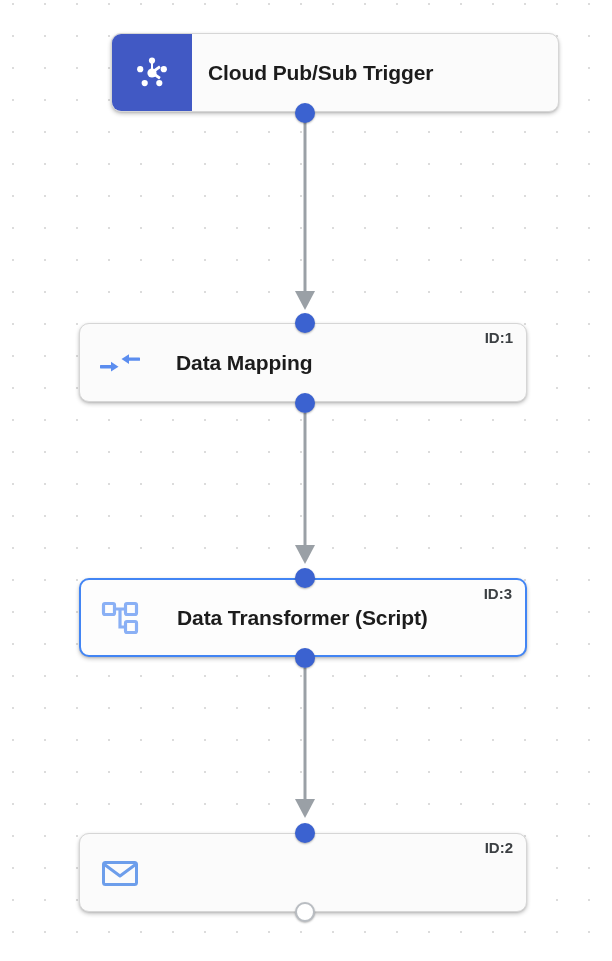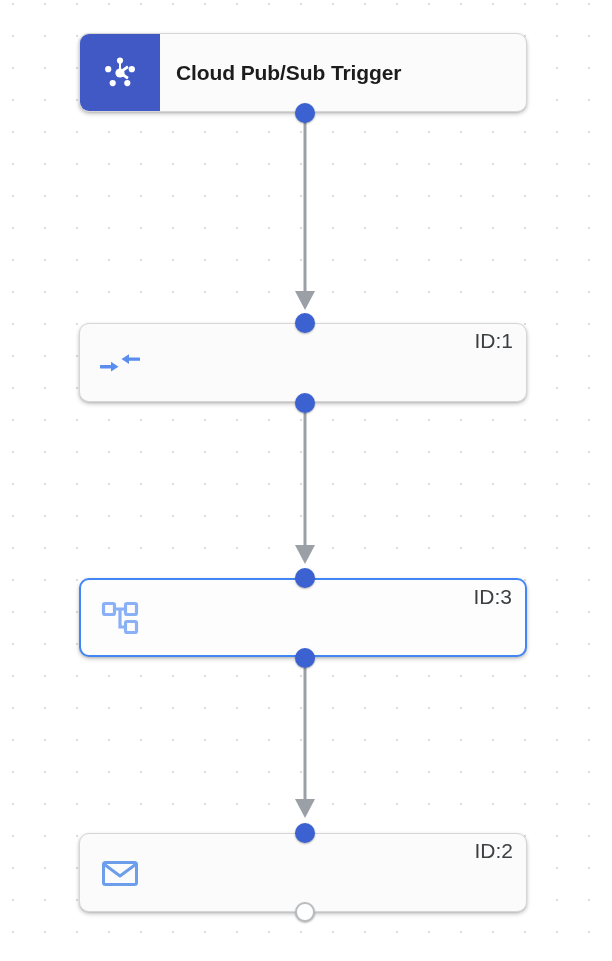--- a/index.html
+++ b/index.html
@@ -85,22 +85,22 @@
     color: #1c1c1c;
     letter-spacing: -0.1px;
     white-space: nowrap;
   }
 
   
   .node-id {
     position: absolute;
     top: 5px;
     right: 13px;
-    font-size: 21px;
-    font-weight: normal;
+    font-size: 15px;
+    font-weight: bold;
     color: #3c4043;
     letter-spacing: 0px;
     text-align: right;
   }
 
   
   .port {
     position: absolute;
     width: 20px;
     height: 20px;
@@ -129,21 +129,21 @@
     <line x1="305" y1="113" x2="305" y2="298" stroke="#9aa0a6" stroke-width="3"></line>
     <polygon points="295,291 315,291 305,310" fill="#9aa0a6"></polygon>
 
     <line x1="305" y1="413" x2="305" y2="552" stroke="#9aa0a6" stroke-width="3"></line>
     <polygon points="295,545 315,545 305,564" fill="#9aa0a6"></polygon>
 
     <line x1="305" y1="668" x2="305" y2="806" stroke="#9aa0a6" stroke-width="3"></line>
     <polygon points="295,799 315,799 305,818" fill="#9aa0a6"></polygon>
   </svg>
 
-  <div class="node trigger" style="top:33px;">
+  <div class="node trigger" style="top:33px;margin-left:32px;">
     <div class="icon-tile filled">
       <svg width="40" height="40" viewBox="0 0 40 40">
         <g fill="#ffffff">
           <circle cx="20" cy="20" r="4.6"></circle>
           <circle cx="20" cy="7.6" r="3.1"></circle>
           <circle cx="31.8" cy="16.2" r="3.1"></circle>
           <circle cx="27.3" cy="30.1" r="3.1"></circle>
           <circle cx="12.7" cy="30.1" r="3.1"></circle>
           <circle cx="8.2" cy="16.2" r="3.1"></circle>
           <rect x="19" y="8" width="2" height="9"></rect>
@@ -164,37 +164,39 @@
         <g fill="#5b8def">
 
           <rect x="2" y="19" width="12" height="3.4" rx="0.6"></rect>
           <polygon points="13,15.8 20.5,20.7 13,25.6"></polygon>
 
           <rect x="30" y="11.4" width="12" height="3.4" rx="0.6"></rect>
           <polygon points="31,8.2 23.5,13.1 31,18"></polygon>
         </g>
       </svg>
     </div>
+    <div class="node-label">Data Mapping</div>
     <div class="node-id">ID:1</div>
   </div>
   <div class="port filled" style="top:313px;"></div>
   <div class="port filled" style="top:393px;"></div>
 
   <div class="node selected" style="top:578px;">
     <div class="icon-tile">
       <svg width="44" height="40" viewBox="0 0 44 40">
         <g fill="none" stroke="#8ab0f5" stroke-width="3.2">
           <rect x="4.5" y="5.5" width="11" height="11" rx="1.5"></rect>
           <rect x="26.5" y="5.5" width="11" height="11" rx="1.5"></rect>
           <rect x="26.5" y="23.5" width="11" height="11" rx="1.5"></rect>
           <path d="M15.5 11 H26.5"></path>
           <path d="M21 11 V29 H26.5"></path>
         </g>
       </svg>
     </div>
+    <div class="node-label">Data Transformer (Script)</div>
     <div class="node-id">ID:3</div>
   </div>
   <div class="port filled" style="top:568px;"></div>
   <div class="port filled" style="top:648px;"></div>
 
   <div class="node" style="top:833px;">
     <div class="icon-tile">
       <svg width="42" height="34" viewBox="0 0 42 34">
         <g fill="none" stroke="#6d9eeb" stroke-width="3" stroke-linejoin="round">
           <rect x="4.5" y="6.5" width="33" height="22" rx="2"></rect>

